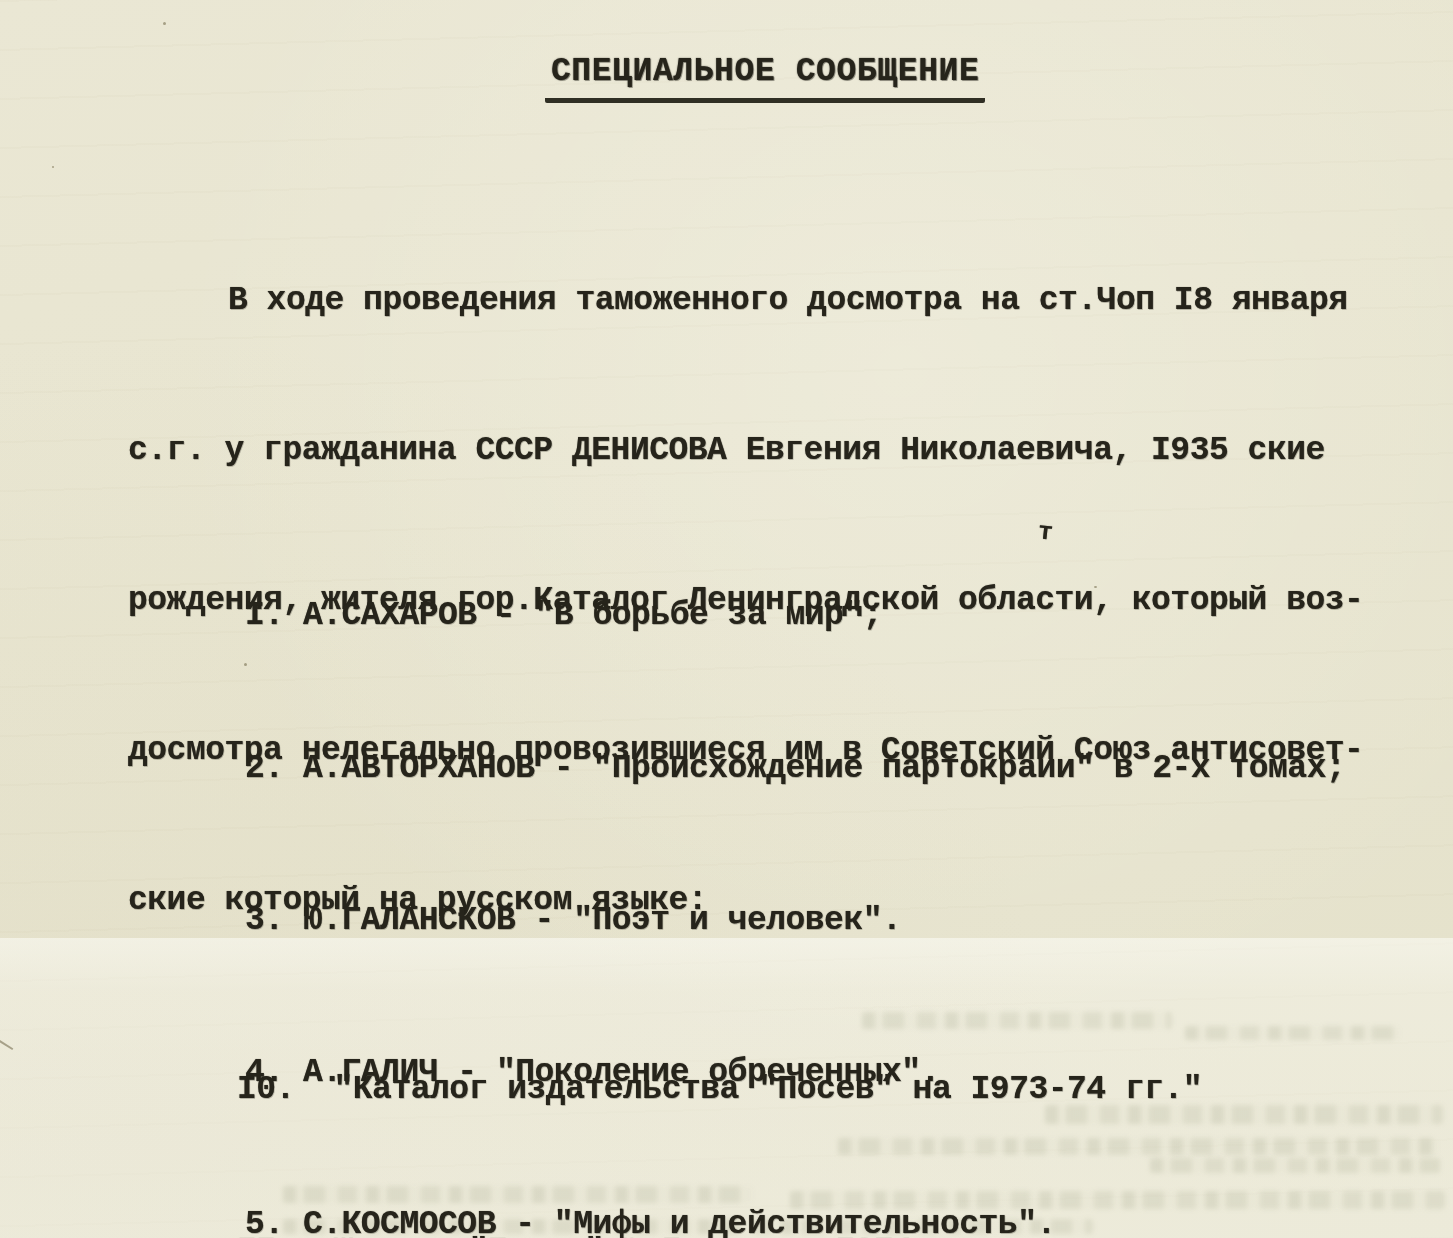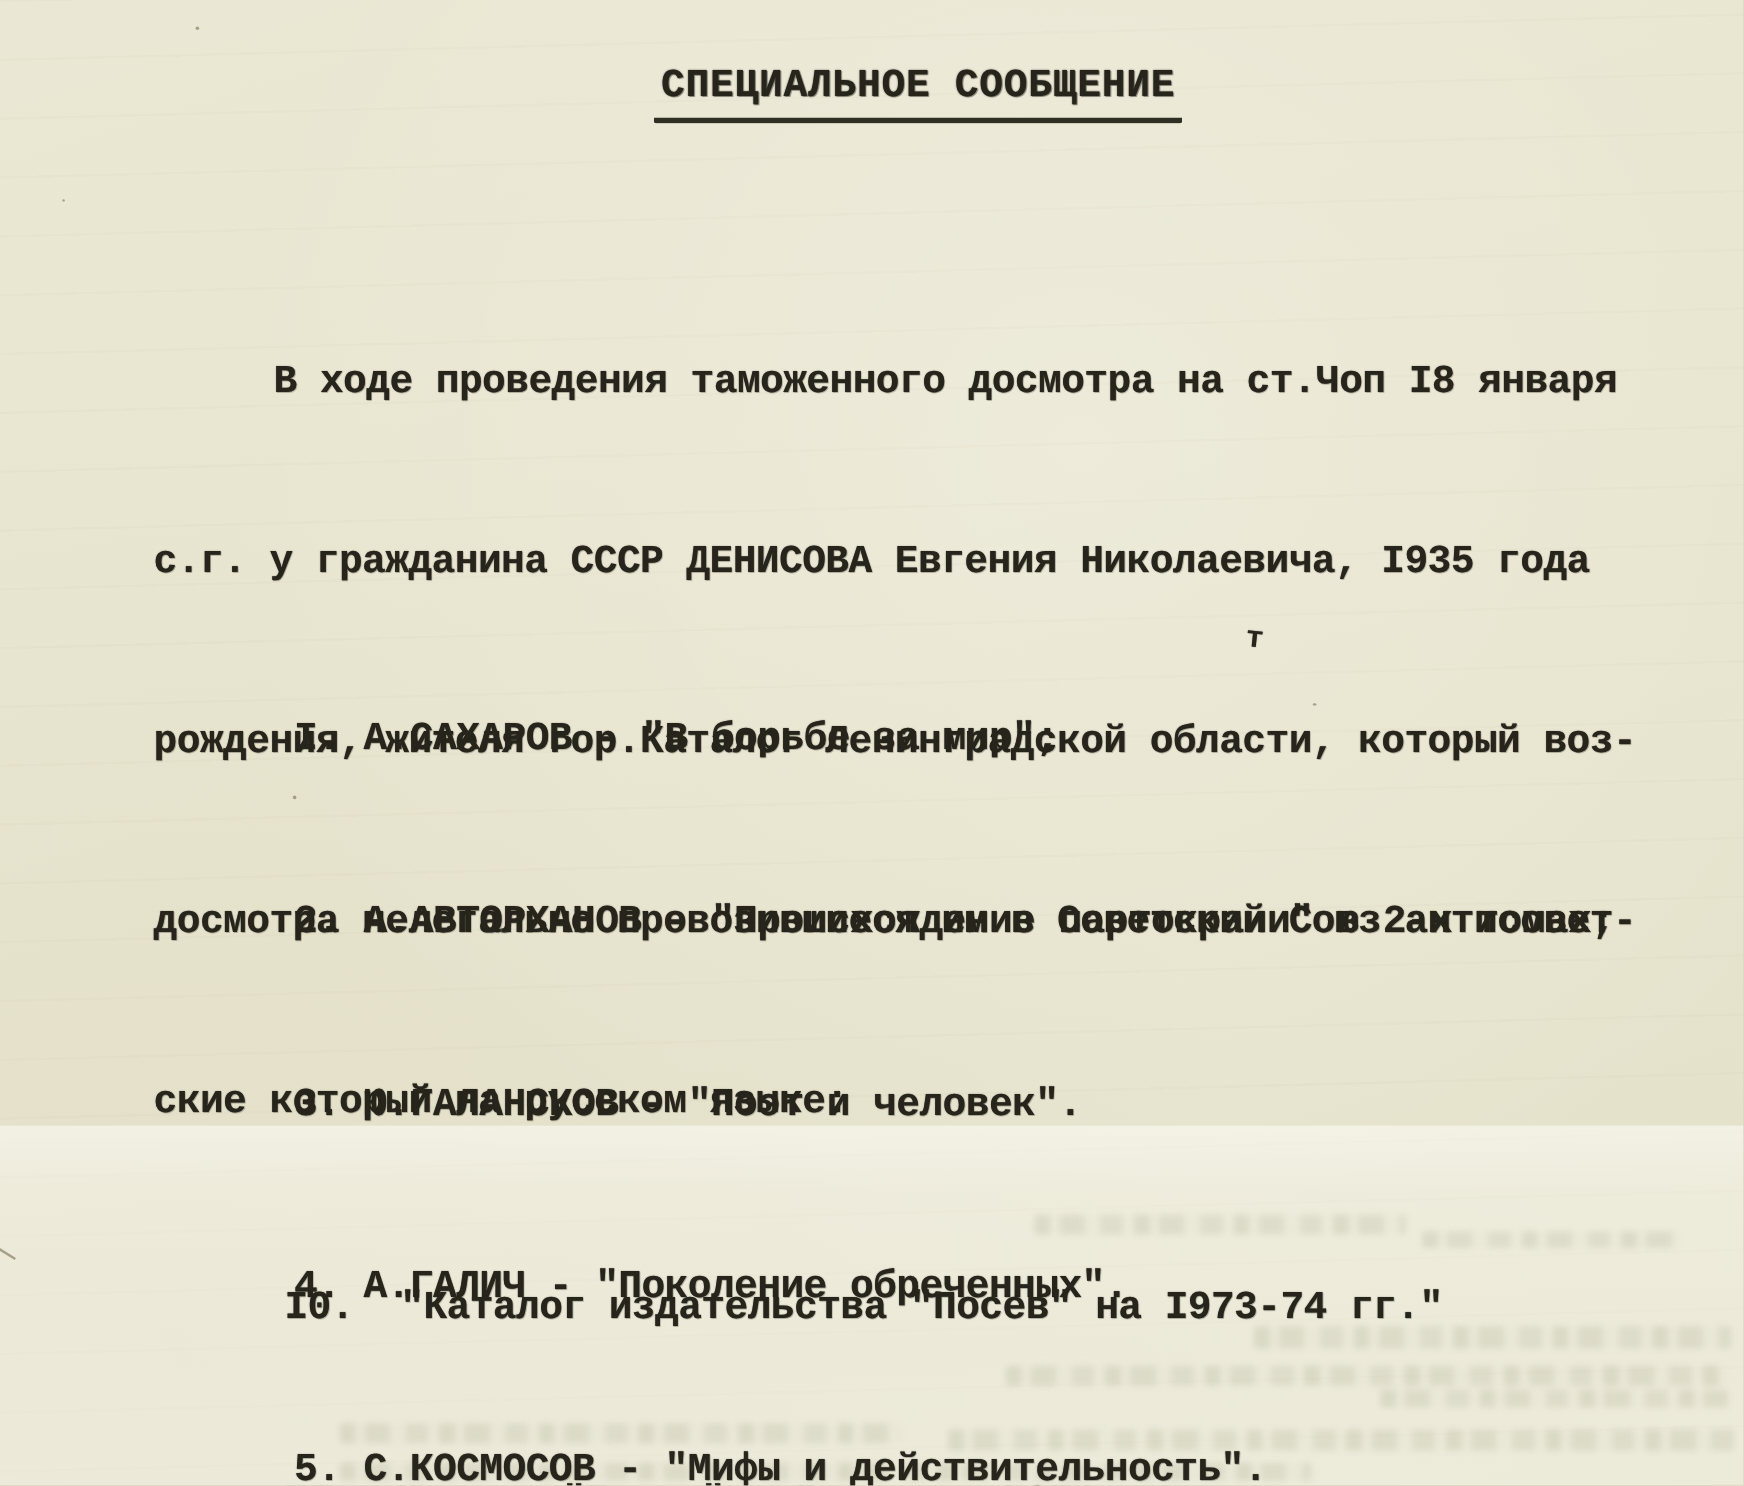--- a/index.html
+++ b/index.html
@@ -91,21 +91,21 @@
     line-height: 40px;
   }
   .title-text {
     display: inline-block;
     letter-spacing: 0.6px;
     padding: 0 6px 6px 6px;
     border-bottom: 5px solid rgba(32,30,21,0.92);
     border-radius: 2px;
     text-shadow: 0 0 1.4px rgba(30,28,20,0.8), 1px 0.5px 0 rgba(30,28,20,0.35);
   }
-  .intro   { left: 128px; top: 194px;  line-height: 50px; }
+  .intro   { left: 128px; top: 176px;  line-height: 50px; }
   .list1   { left: 245px; top: 490px;  line-height: 50.7px; }
   .list2   { left: 237px; top: 955px;  line-height: 54px; }
   .closing { left: 128px; top: 1140px; line-height: 49px; }
   .indent  { padding-left: 100px; }
   .line { white-space: pre; }
 
   .correction-mark {
     position: absolute;
     left: 1038px;
     top: 520px;
@@ -137,21 +137,21 @@
   <div class="speck s3"></div>
   <div class="speck s4"></div>
   <div class="scratch"></div>
 
   <div class="typed title-wrap">
     <span class="title-text">СПЕЦИАЛЬНОЕ СООБЩЕНИЕ</span>
   </div>
 
   <div class="typed intro">
     <div class="line indent">В ходе проведения таможенного досмотра на ст.Чоп I8 января</div>
-    <div class="line">с.г. у гражданина СССР ДЕНИСОВА Евгения Николаевича, I935 года</div>
+    <div class="line">с.г. у гражданина СССР ДЕНИСОВА Евгения Николаевича, I935 ские</div>
     <div class="line">рождения, жителя гор.Каталог Ленинградской области, который воз-</div>
     <div class="line">досмотра нелегально провозившиеся им в Советский Союз антисовет-</div>
     <div class="line">ские который на русском языке:</div>
   </div>
 
   <div class="typed list1">
     <div class="line">I. А.САХАРОВ - "В борьбе за мир";</div>
     <div class="line">2. А.АВТОРХАНОВ - "Происхождение партокраии" в 2-х томах;</div>
     <div class="line">3. Ю.ГАЛАНСКОВ - "Поэт и человек".</div>
     <div class="line">4. А.ГАЛИЧ - "Поколение обреченных".</div>

